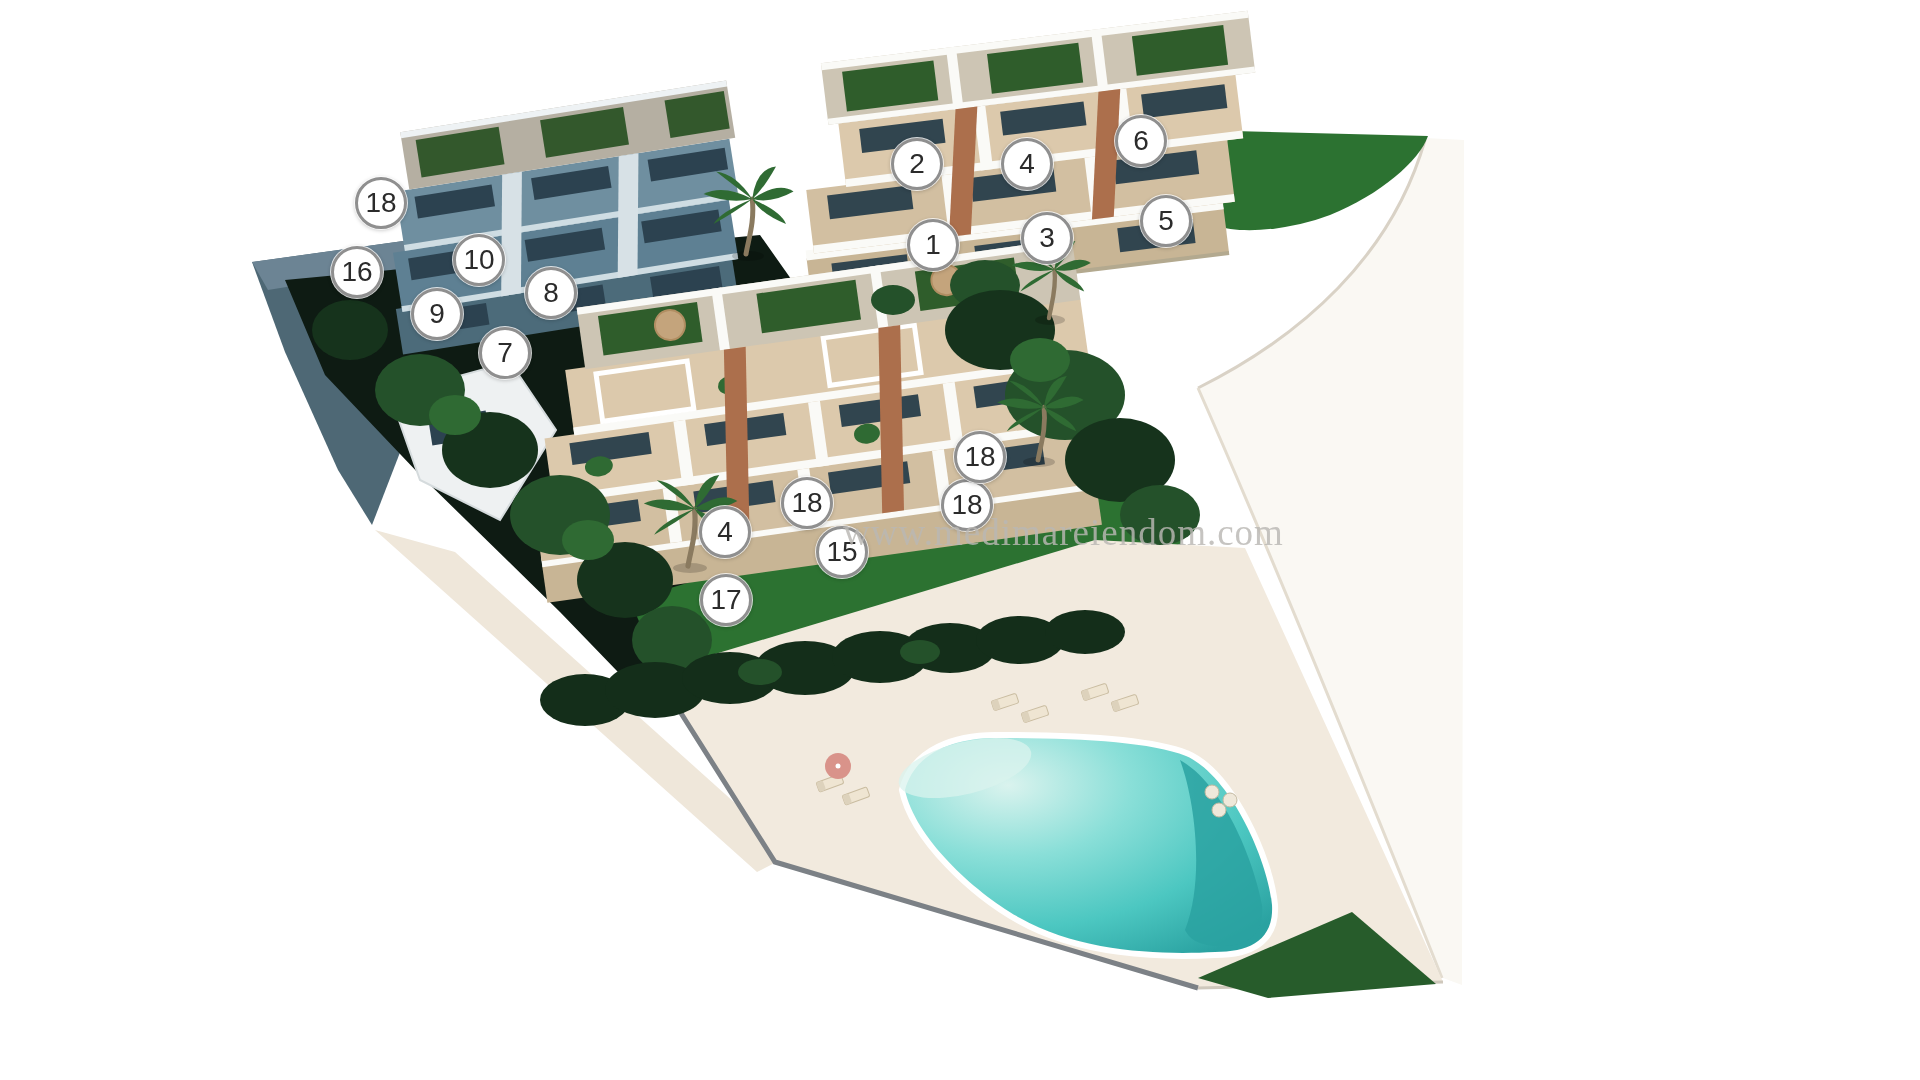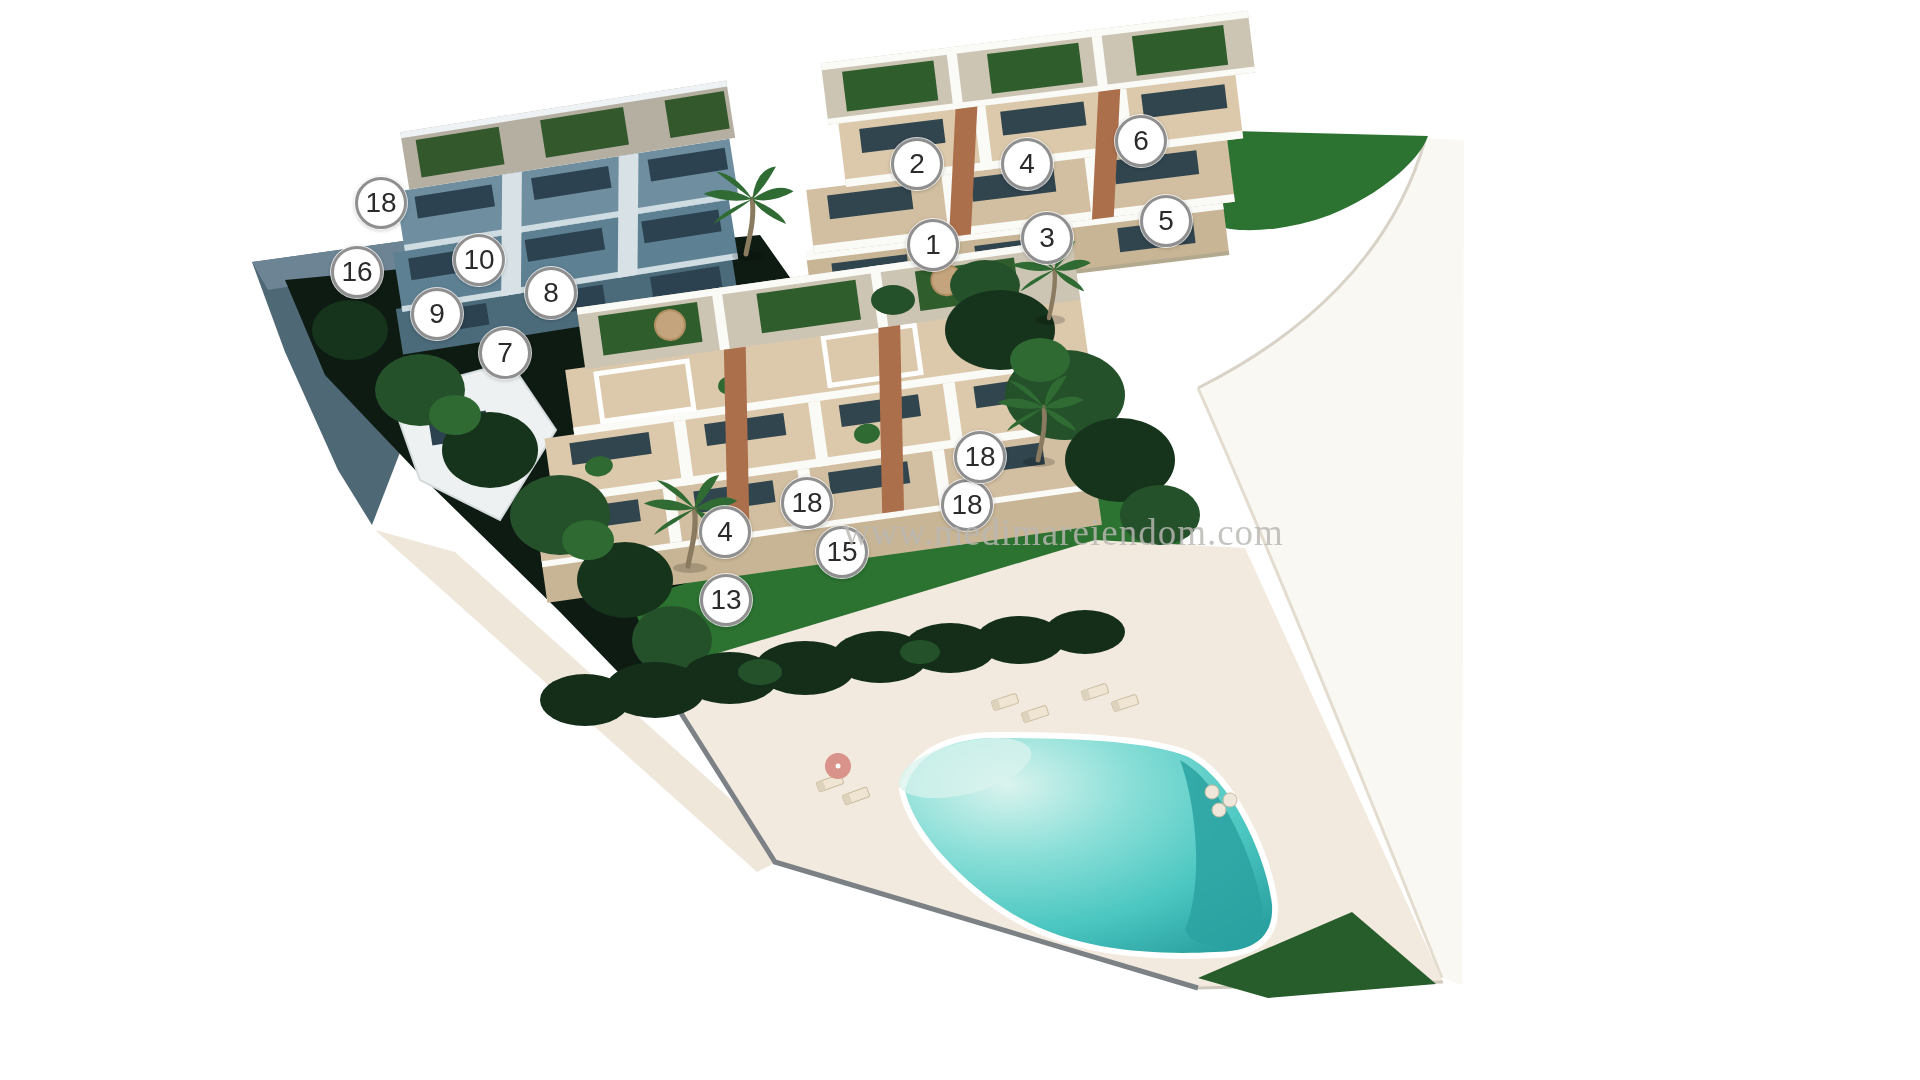--- a/index.html
+++ b/index.html
@@ -305,21 +305,21 @@
       <div class="marker" style="left: 1047px; top: 238px;">3</div>
       <div class="marker" style="left: 1027px; top: 164px;">4</div>
       <div class="marker" style="left: 1166px; top: 221px;">5</div>
       <div class="marker" style="left: 1141px; top: 141px;">6</div>
       <div class="marker" style="left: 505px; top: 353px;">7</div>
       <div class="marker" style="left: 551px; top: 293px;">8</div>
       <div class="marker" style="left: 437px; top: 314px;">9</div>
       <div class="marker" style="left: 479px; top: 260px;">10</div>
       <div class="marker" style="left: 357px; top: 272px;">16</div>
       <div class="marker" style="left: 381px; top: 203px;">18</div>
-      <div class="marker" style="left: 726px; top: 600px;">13</div>
+      <div class="marker" style="left: 726px; top: 600px;">17</div>
       <div class="marker" style="left: 725px; top: 532px;">4</div>
       <div class="marker" style="left: 842px; top: 552px; text-align: center;">15</div>
       <div class="marker" style="left: 807px; top: 503px;">18</div>
       <div class="marker" style="left: 967px; top: 505px;">18</div>
       <div class="marker" style="left: 980px; top: 457px;">18</div>
     </div>
 
   <div class="watermark">www.medimareiendom.com</div>
 </div>
 

